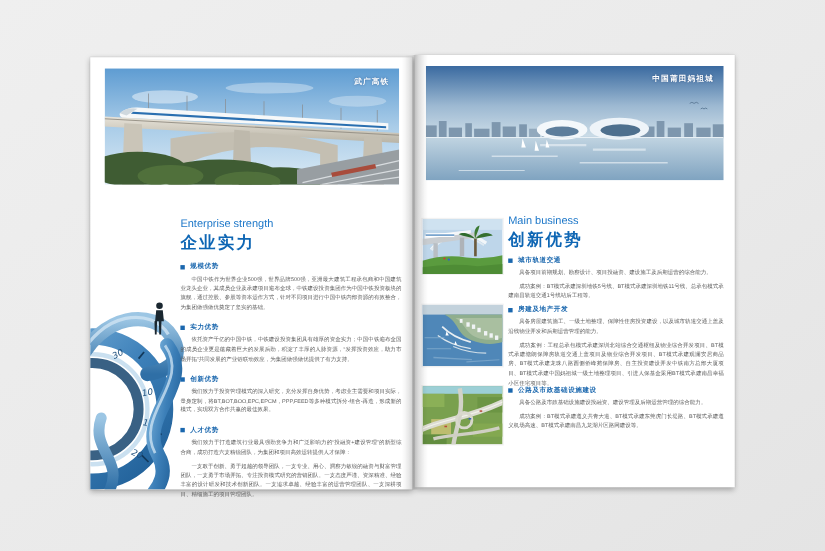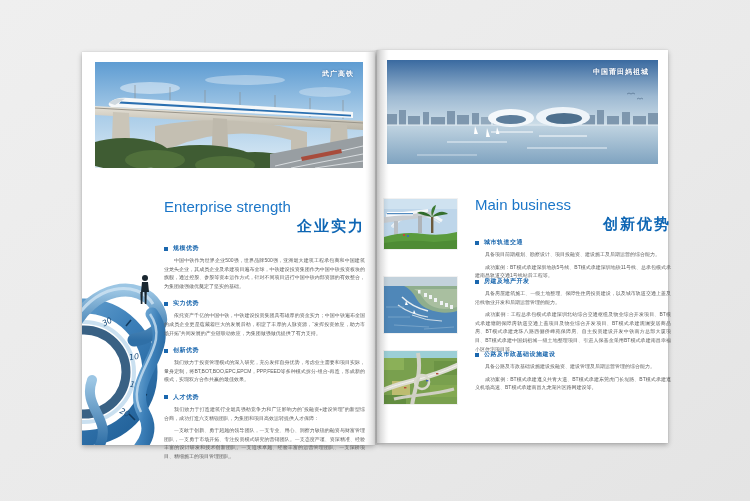--- a/index.html
+++ b/index.html
@@ -14,35 +14,35 @@
 
   .photo{position:absolute;overflow:hidden;}
   .photo svg{display:block;width:100%;height:100%;}
   .photo-caption{position:absolute;top:7px;right:9px;color:#ffffff;font-size:7px;font-weight:bold;letter-spacing:1px;text-shadow:0 0 2px rgba(30,60,110,.6);}
 
   
   .hero-left{left:13px;top:10px;width:268px;height:106px;}
   .decor{position:absolute;left:0;top:170px;width:100px;height:223px;overflow:hidden;}
   .col-left{position:absolute;left:82px;top:146px;width:201px;}
 
-  .h-en{font-size:15px;color:#1b76c8;margin:0 0 2px 0;font-weight:normal;}
-  .h-zh{font-size:15px;color:#0e66b4;font-weight:bold;letter-spacing:2px;margin:0 0 8px 0;text-align:right;}
+  .h-en{font-size:10px;color:#1b76c8;margin:0 0 2px 0;font-weight:normal;}
+  .h-zh{font-size:15px;color:#0e66b4;font-weight:bold;letter-spacing:2px;margin:0 0 8px 0;}
 
   .sect{margin-bottom:9px;}
   .sect-head{display:flex;align-items:center;margin-bottom:3px;}
   .bullet{width:4px;height:4px;background:#1a67ae;margin-right:5px;flex:0 0 auto;}
   .sect-title{font-size:6px;font-weight:bold;color:#1a67ae;letter-spacing:.5px;}
   .sect p{margin:0 0 4px 0;font-size:5px;line-height:1.72;color:#5d5d5d;text-align:justify;text-indent:2em;}
   .sect p:last-child{margin-bottom:0;}
 
   
   .hero-right{left:10px;top:10px;width:271px;height:104px;}
   .thumb{position:absolute;left:7px;overflow:hidden;box-shadow:0 0 0 1px rgba(0,0,0,.05);}
   .thumb svg{display:block;width:100%;height:100%;}
-  .col-right{position:absolute;left:85px;width:196px;margin-left:13px;}
+  .col-right{position:absolute;left:85px;width:196px;}
 </style>
 </head>
 <body>
 
 <div class="stage">
 
   <div class="page page-left">
 
     <div class="photo hero-left">
       <svg viewBox="0 0 268 106" preserveAspectRatio="none">

